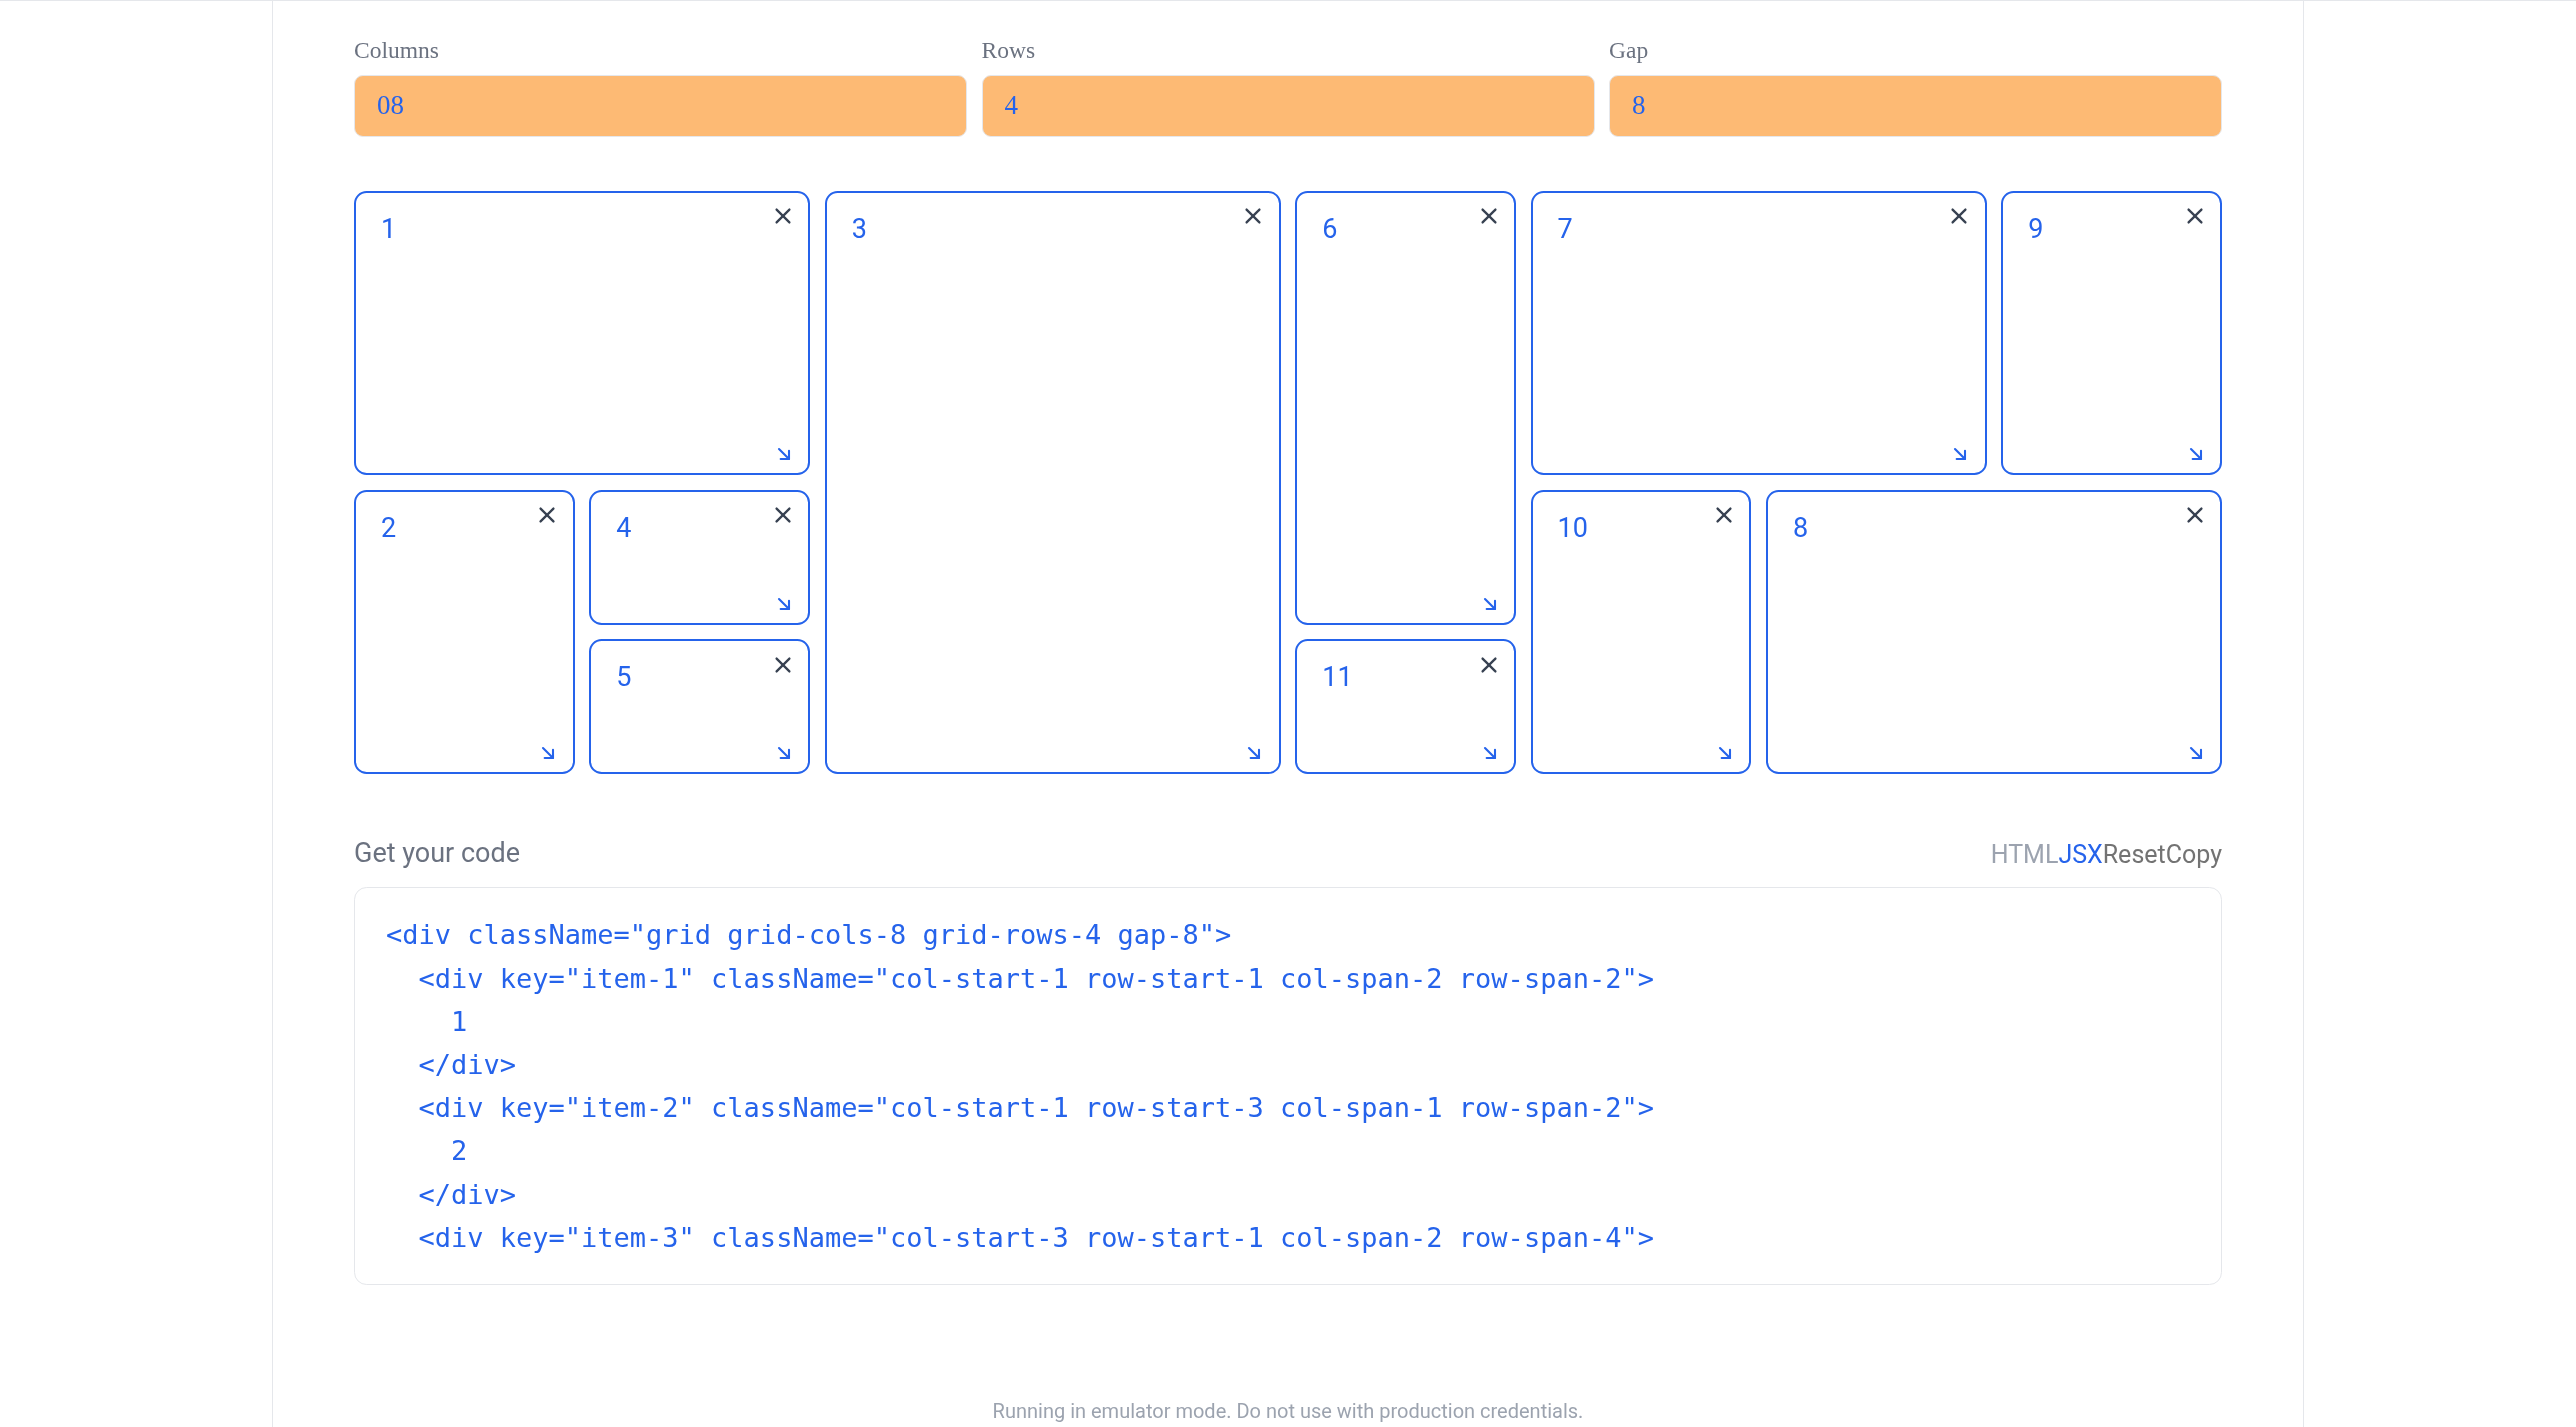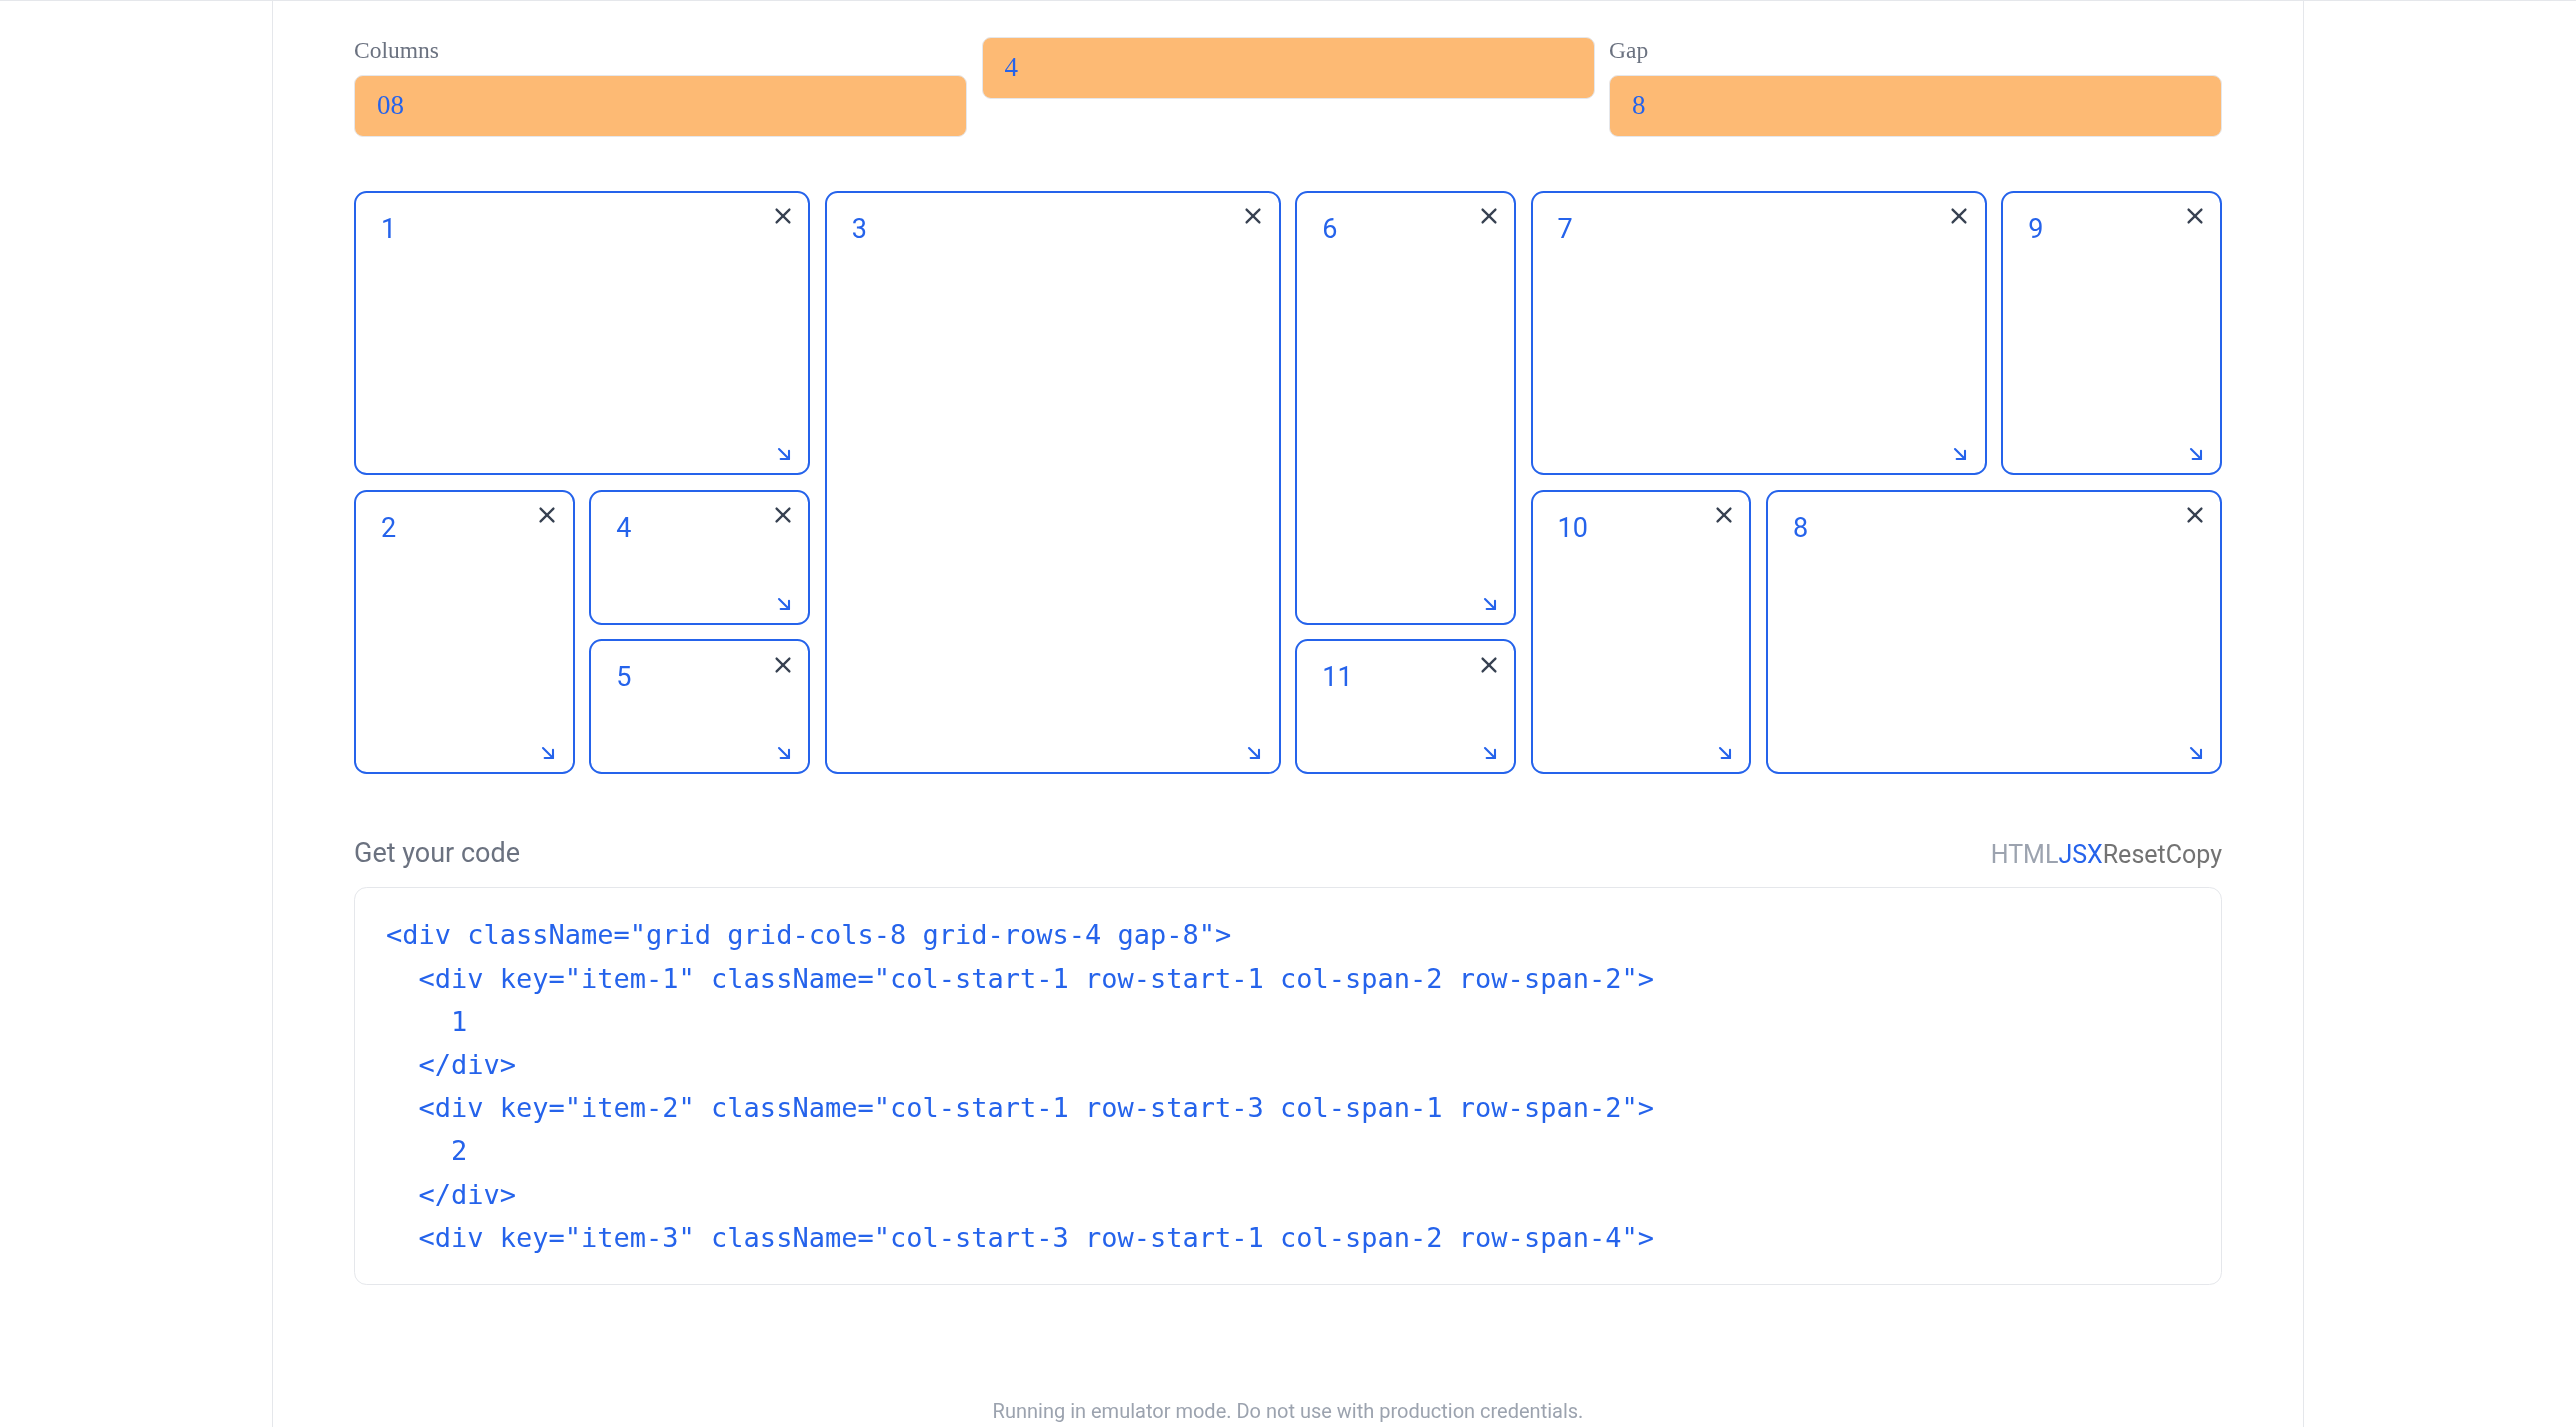--- a/index.html
+++ b/index.html
@@ -142,20 +142,21 @@
 <div class="divider-top"></div>
 <div class="page-frame">
   <div class="content">
 
     <div class="inputs-row">
       <div class="input-group">
         <label class="input-label">Columns</label>
         <input class="text-input" type="text" value="08" style="">
       </div>
       <div class="input-group">
+        <label class="input-label">Rows</label>
         <input class="text-input" type="text" value="4" style="">
       </div>
       <div class="input-group">
         <label class="input-label">Gap</label>
         <input class="text-input" type="text" value="8" style="">
       </div>
     </div>
 
     <div class="grid-area" id="grid-area">
         <div class="grid-item" style="grid-area: 1 / 1 / span 2 / span 2;">

